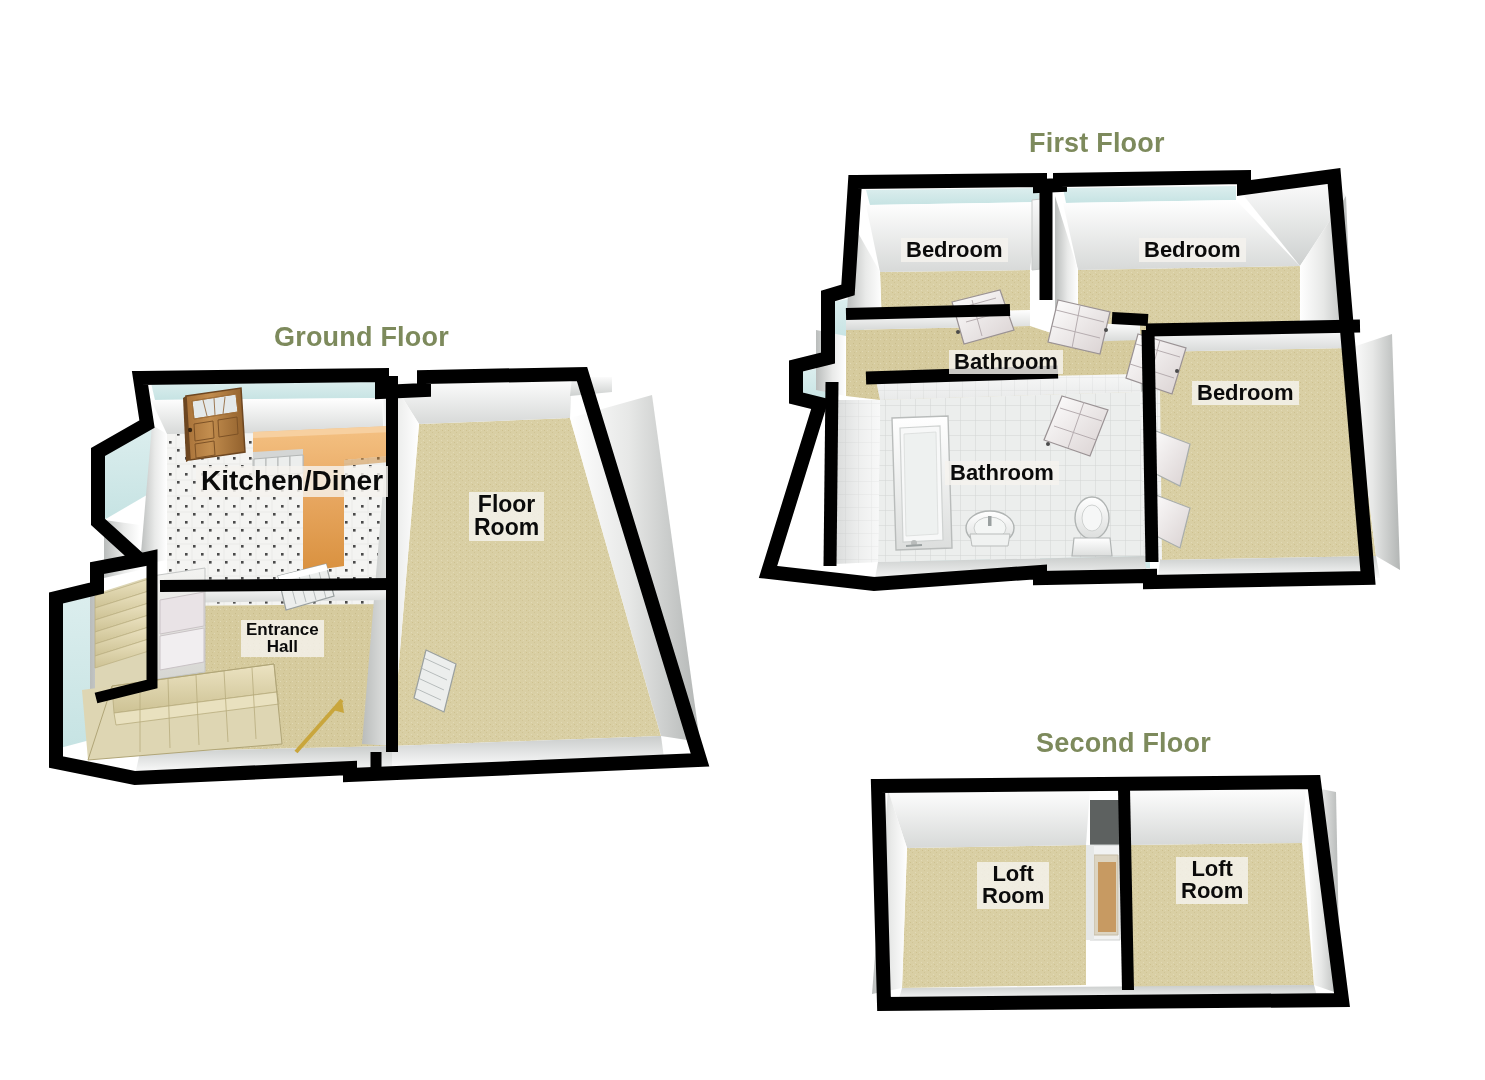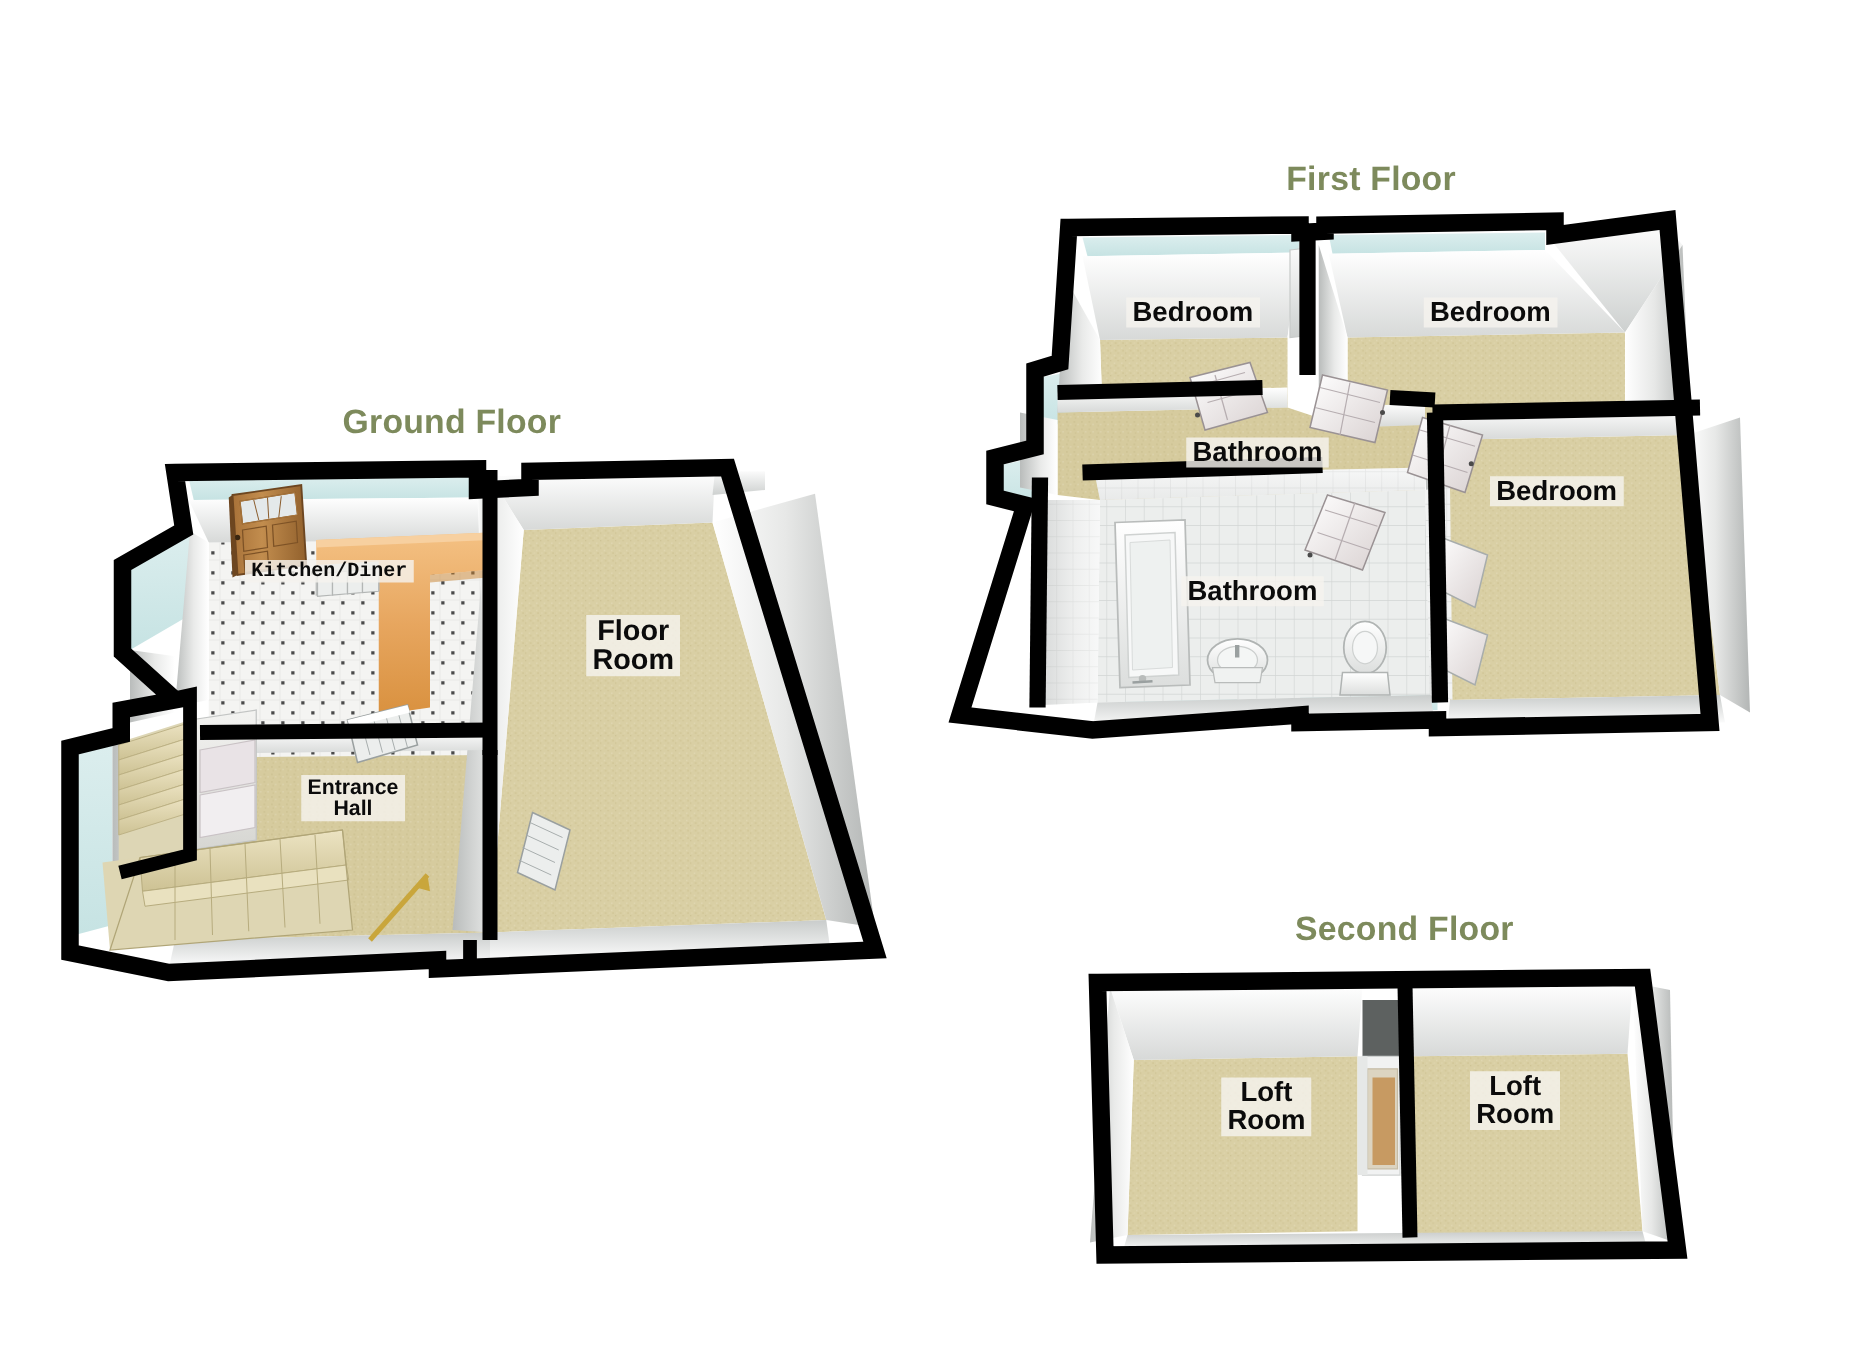--- a/index.html
+++ b/index.html
@@ -438,21 +438,21 @@
         <path d="M878,786 L1314,782 L1342,1000 L884,1004 Z" stroke-width="14"></path>
         <path d="M1124,788 L1128,990" stroke-width="12"></path>
       </g>
     </g>
   </svg>
 
   <div class="floor-title" style="left:274px; top:322px;">Ground Floor</div>
   <div class="floor-title" style="left:1029px; top:128px;">First Floor</div>
   <div class="floor-title" style="left:1036px; top:728px;">Second Floor</div>
 
-  <div class="room-label" style="left:196px; top:448px; font-size:16px;font-family:Liberation Mono, monospace;">Kitchen/Diner</div>
+  <div class="room-label" style="left:196px; top:466px; font-size:28px;">Kitchen/Diner</div>
   <div class="room-label" style="left:469px; top:492px; font-size:23px;">Floor
 Room</div>
   <div class="room-label" style="left:241px; top:620px; font-size:17px;">Entrance
 Hall</div>
 
   <div class="room-label" style="left:901px; top:238px; font-size:22px;">Bedroom</div>
   <div class="room-label" style="left:1139px; top:238px; font-size:22px;">Bedroom</div>
   <div class="room-label" style="left:949px; top:350px; font-size:22px;">Bathroom</div>
   <div class="room-label" style="left:1192px; top:381px; font-size:22px;">Bedroom</div>
   <div class="room-label" style="left:945px; top:461px; font-size:22px;">Bathroom</div>

